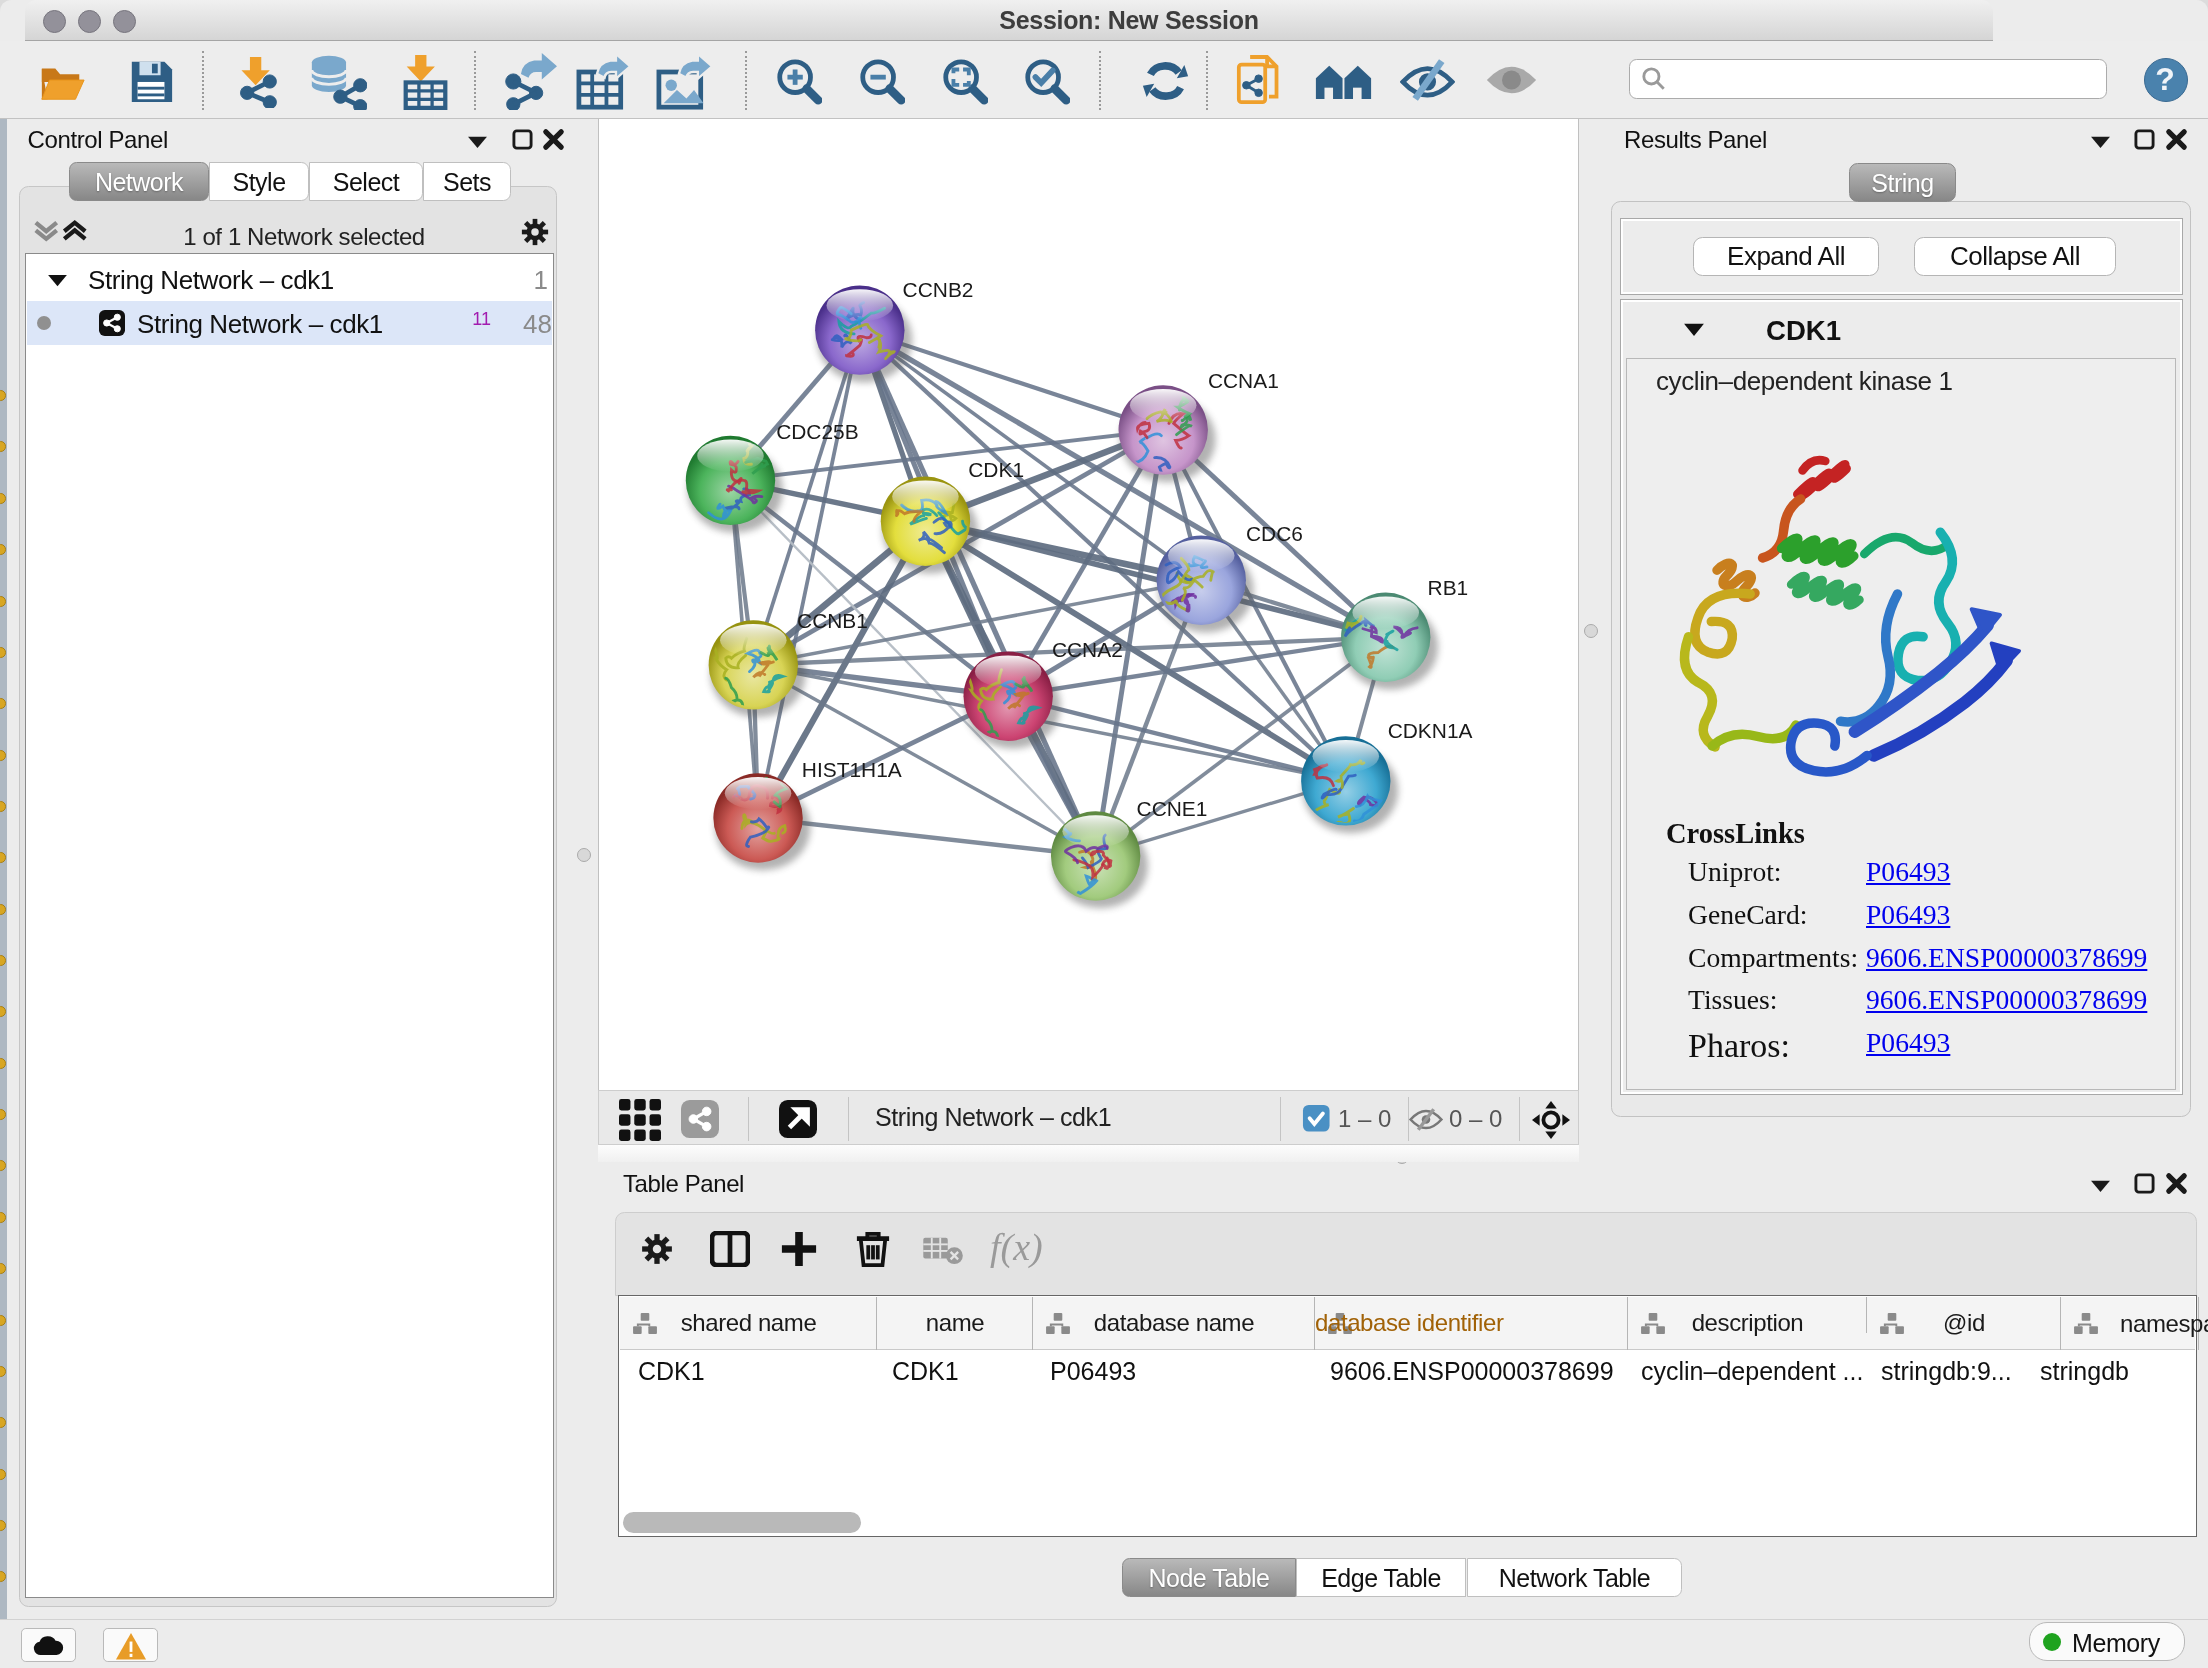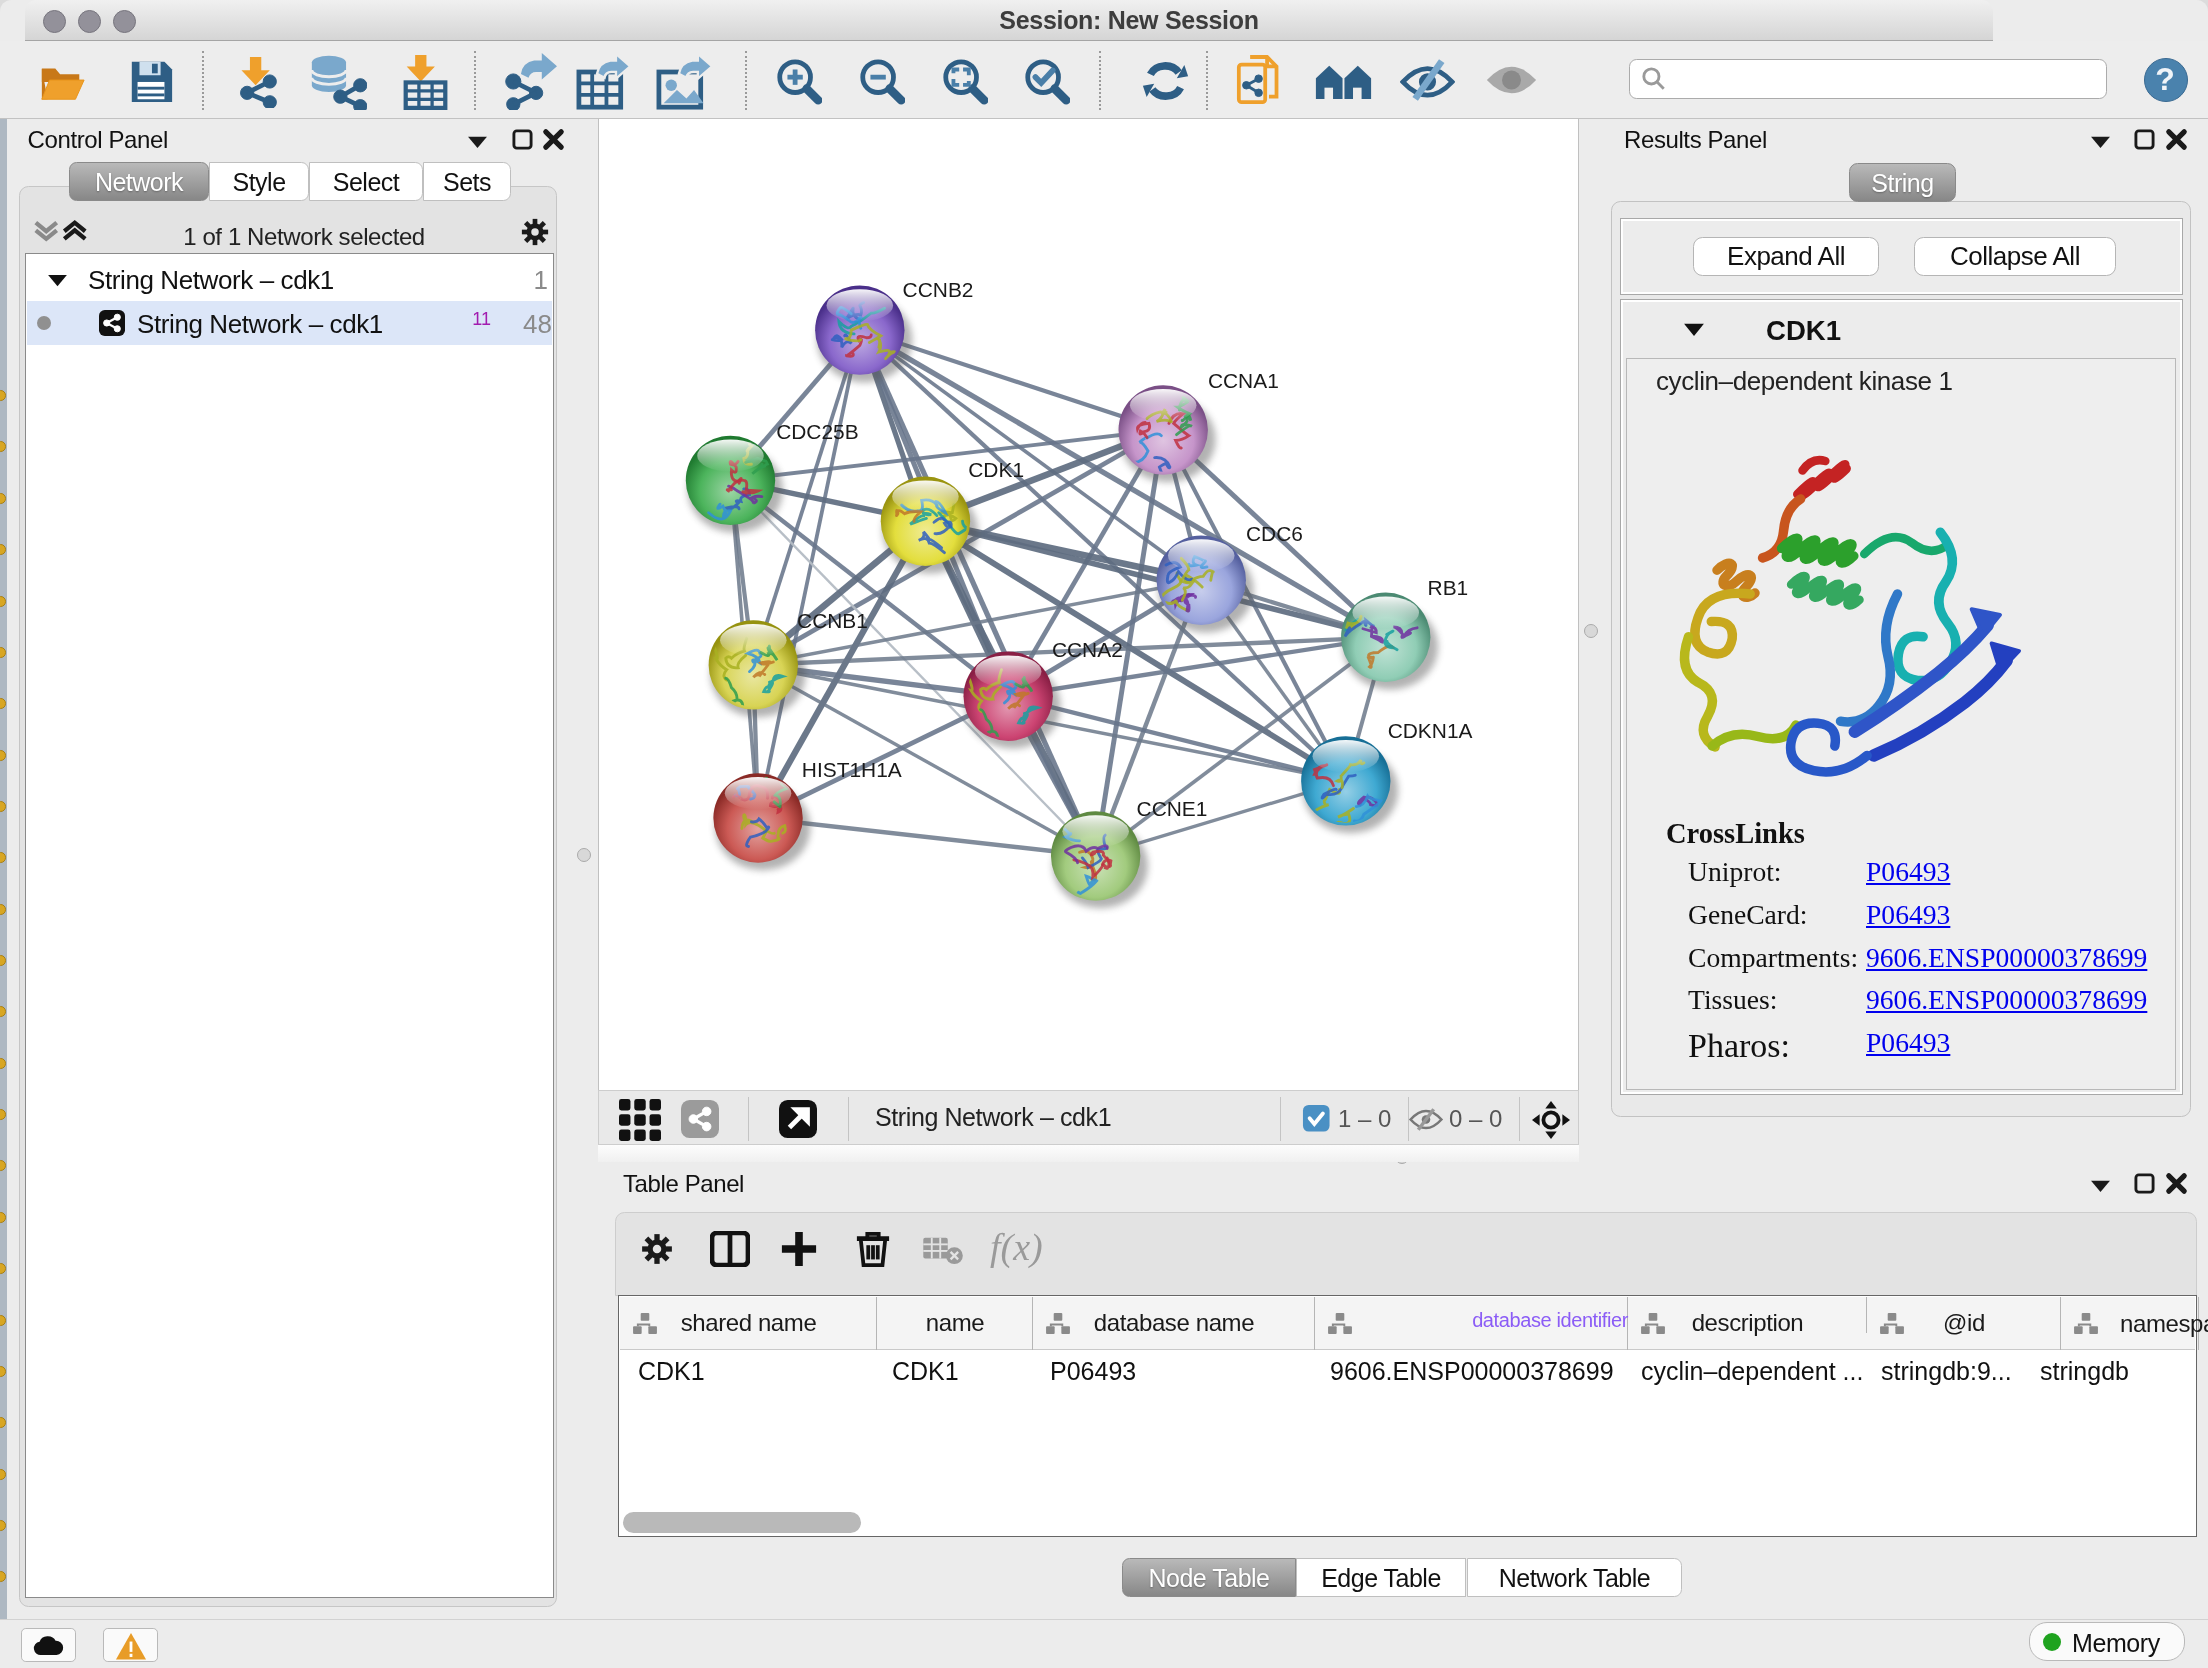--- a/index.html
+++ b/index.html
@@ -852,21 +852,21 @@
     </div>
     <div class="abs" style="left:695px;top:0;width:313px;height:53px;border-right:1.4px solid #b5b5b5">
       <svg width="24" height="21" viewBox="0 0 25 22" style="position:absolute;left:13.3px;top:16px">
         <g fill="#8a8a8a">
           <rect x="8" y="0" width="9" height="8" rx="1"></rect>
 <rect x="0" y="14" width="9" height="8" rx="1"></rect>
           <rect x="16" y="14" width="9" height="8" rx="1"></rect>
 <path d="M11 8 v3 h-7 v3 h2 v-1 h10 v1 h2 v-3 h-7 v-3 z"></path>
         </g>
       </svg>
-      <div class="abs" style="left:0;top:12.4px;width:313px;text-align:right;font-size:20px;color:#8b5cf6;letter-spacing:-0.4px">database identifier</div>
+      <div class="abs" style="left:0;top:12.4px;width:313px;text-align:left;font-size:24px;color:#a16207;letter-spacing:-0.4px">database identifier</div>
     </div>
     <div class="abs" style="left:1008px;top:0;width:239px;height:36px;border-right:1.4px solid #b5b5b5">
       <svg width="24" height="21" viewBox="0 0 25 22" style="position:absolute;left:13.3px;top:16px">
         <g fill="#8a8a8a">
           <rect x="8" y="0" width="9" height="8" rx="1"></rect>
 <rect x="0" y="14" width="9" height="8" rx="1"></rect>
           <rect x="16" y="14" width="9" height="8" rx="1"></rect>
 <path d="M11 8 v3 h-7 v3 h2 v-1 h10 v1 h2 v-3 h-7 v-3 z"></path>
         </g>
       </svg>

